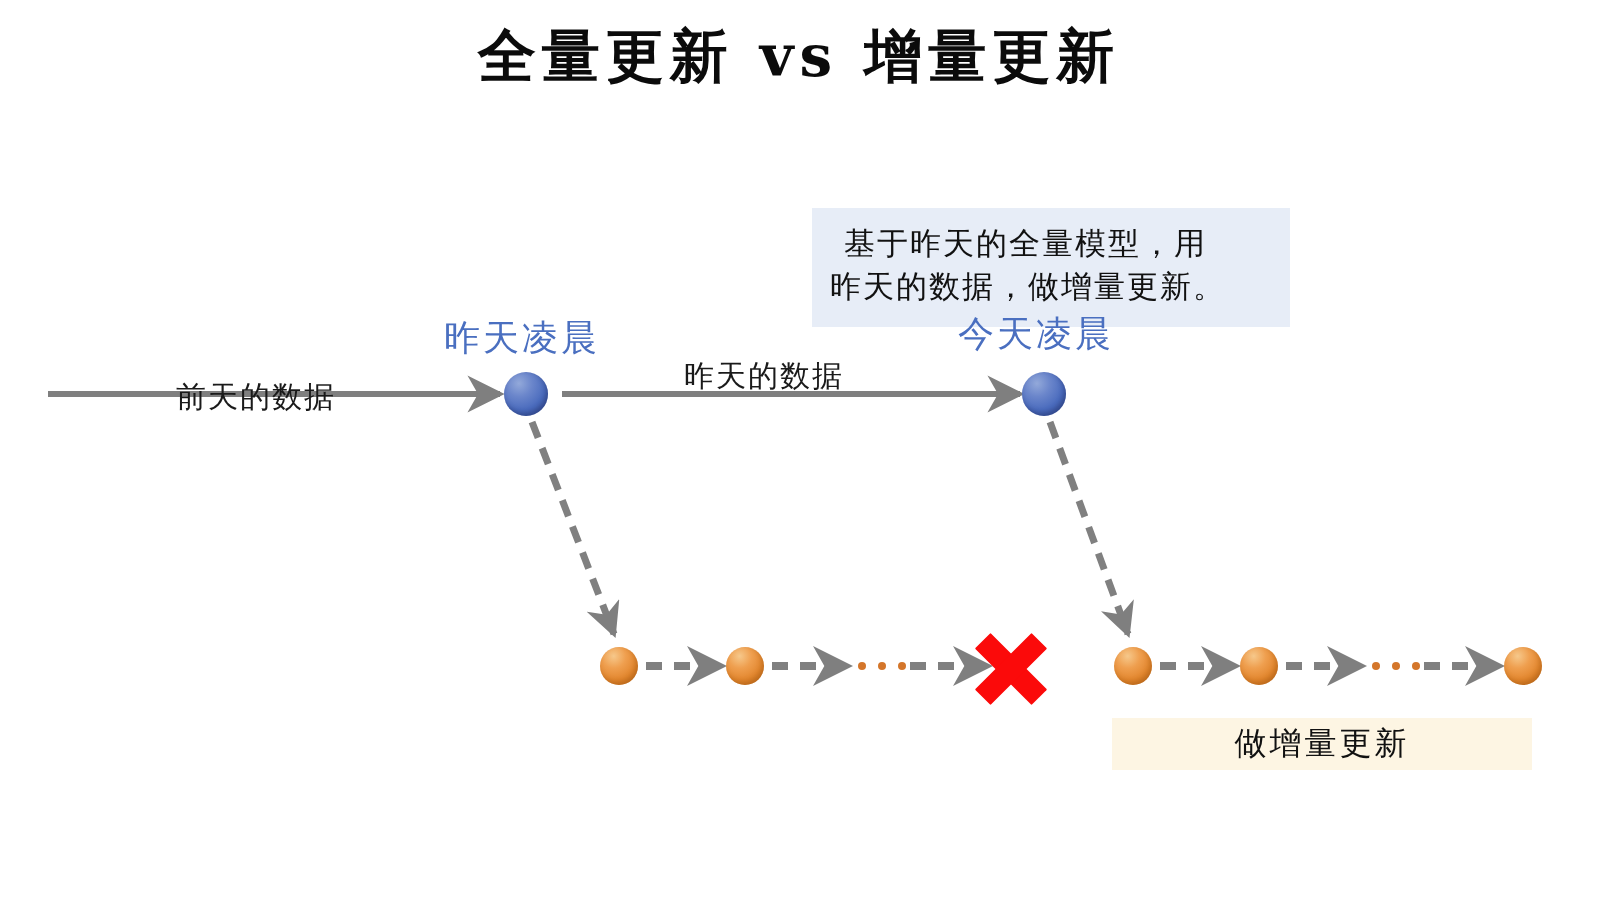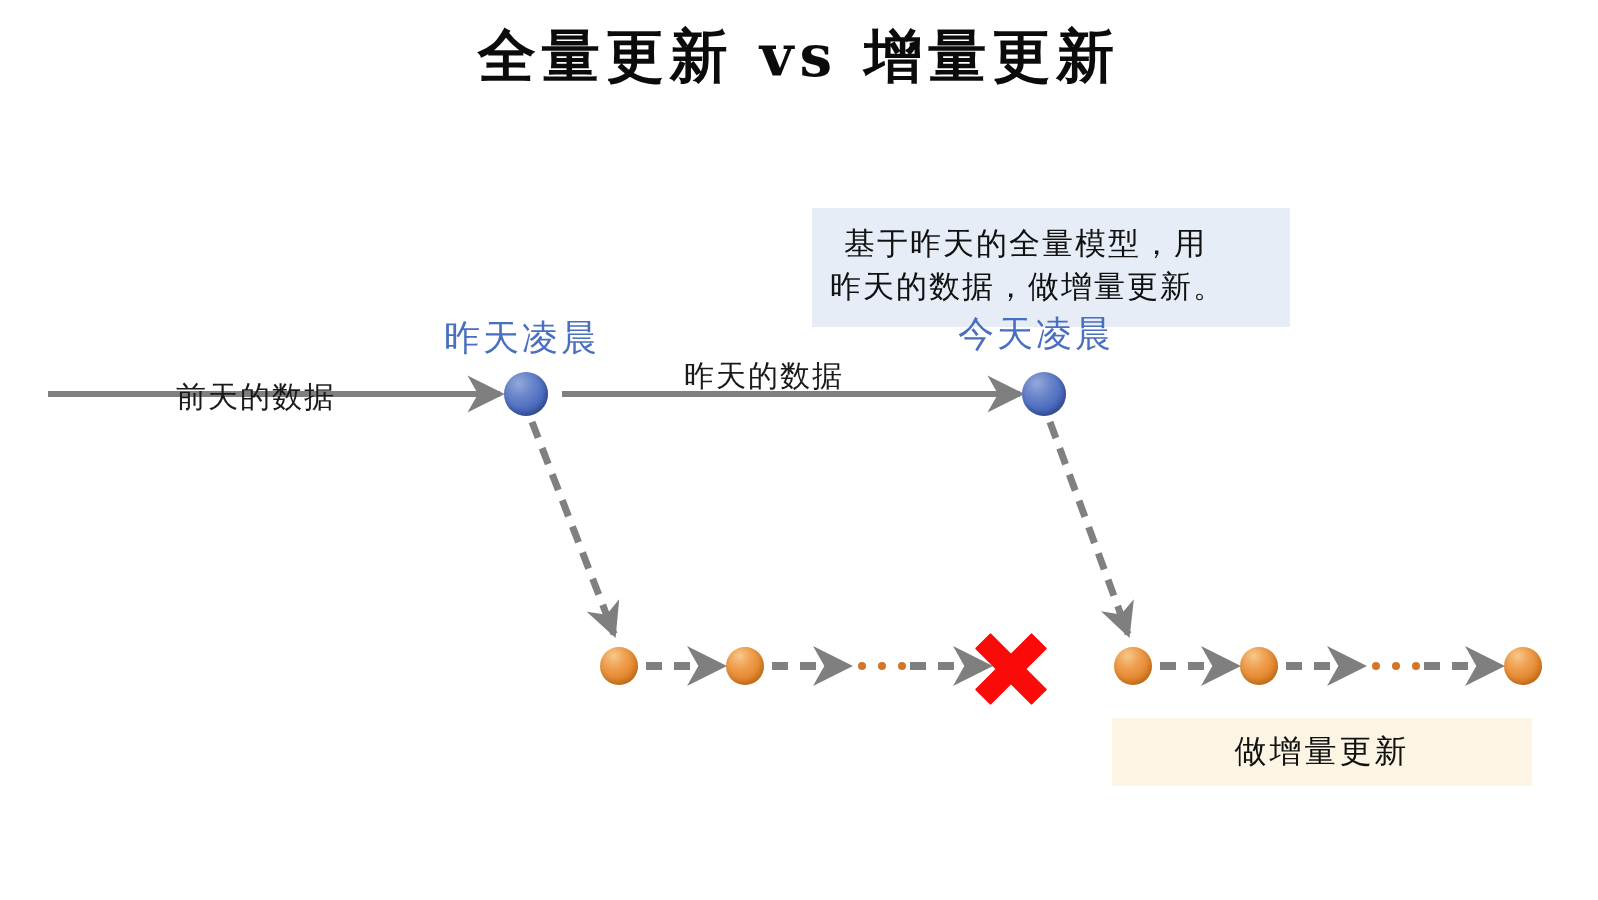--- a/index.html
+++ b/index.html
@@ -54,21 +54,21 @@
     margin-top: 38px;
   }
   #callout .line { white-space: nowrap; display: block; }
   #callout .line.first { text-indent: 14px; }
 
   
   #bottom-label {
     left: 1112px;
     top: 718px;
     width: 420px;
-    height: 68px;
+    height: 52px;
     background: #FDF5E3;
     color: #111111;
     font-size: 32px;
     letter-spacing: 3px;
     display: flex;
     align-items: center;
     justify-content: center;
     white-space: nowrap;
   }
 

